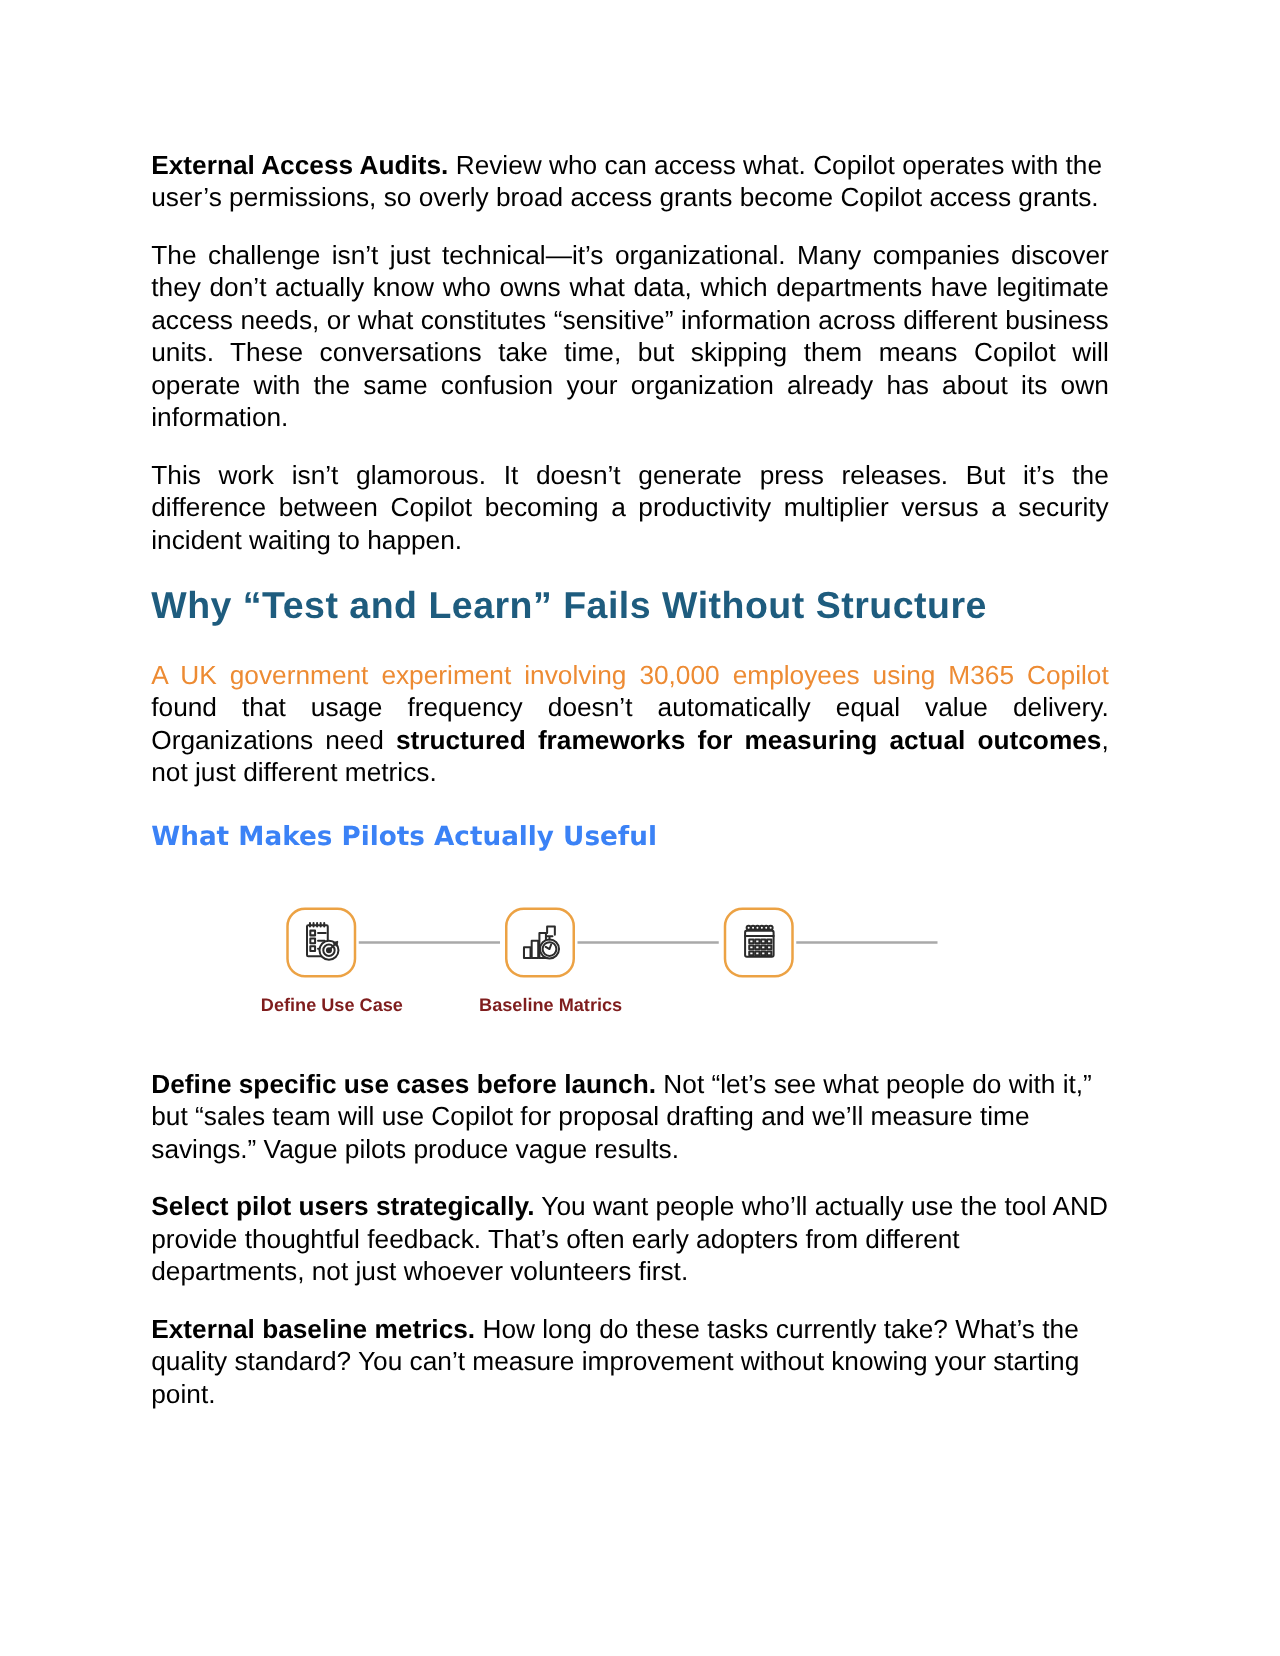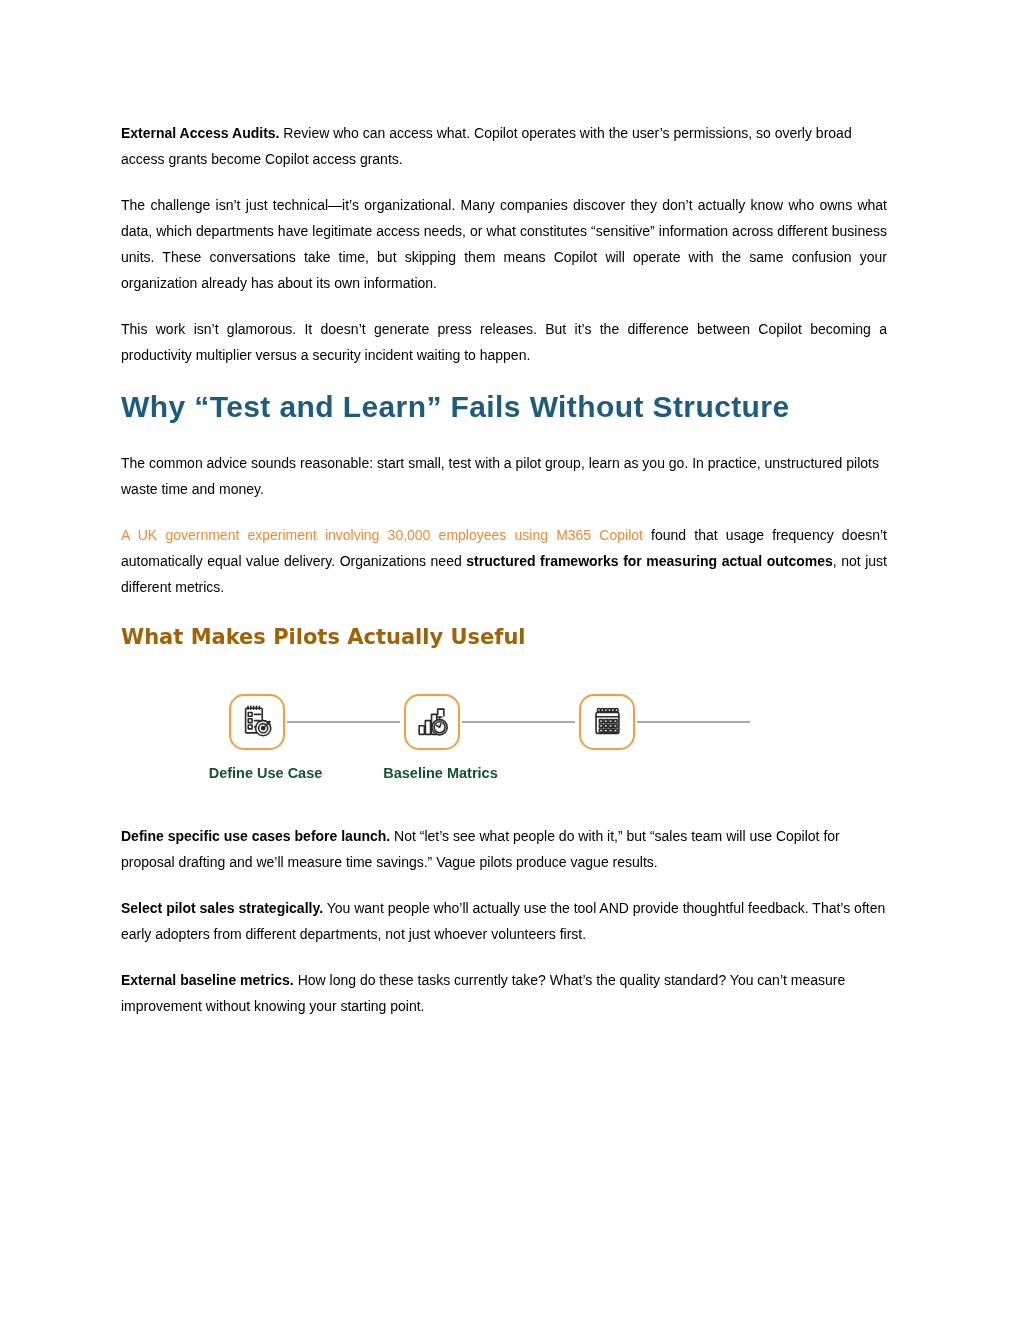--- a/index.html
+++ b/index.html
@@ -9,21 +9,21 @@
     min-height: 1325px;
     font-family: "Liberation Sans", sans-serif;
     color: #000000;
     position: relative;
   }
   .page {
     padding: 120px 121px 0 121px;
     width: 1024px;
   }
   p.body-text {
-    font-size: 14px;
+    font-size: 21px;
     line-height: 26px;
     margin: 0 16px 20px 0;
     color: #000000;
   }
   p.justified { text-align: justify; }
   .lead-bold { font-weight: bold; }
   .seg-bold { font-weight: bold; }
   .doc-link {
     color: #ED8B33;
     text-decoration: none;
@@ -36,21 +36,21 @@
     line-height: 38px;
     letter-spacing: 0.4px;
     color: #1E5C7E;
     margin: 14px 0 24px 0;
   }
   h2.doc-h2 {
     font-family: "DejaVu Sans", sans-serif;
     font-weight: bold;
     font-size: 21px;
     line-height: 30px;
-    color: #a16207;
+    color: #3b82f6;
     margin: 22px 0 16px 0;
   }
   
   .pilot-steps {
     position: relative;
     width: 700px;
     margin: 42px 0 40px 48px;
     display: grid;
     grid-template-columns: repeat(4, 175px);
   }
@@ -71,21 +71,21 @@
   }
   .icon-box svg { display: block; }
   .step-label {
     margin-top: 14px;
     max-width: 150px;
     text-align: center;
     font-family: "Liberation Sans", sans-serif;
     font-weight: bold;
     font-size: 14.5px;
     line-height: 19px;
-    color: #14532d;
+    color: #7f1d1d;
     padding-left: 18px;
   }
   .connector {
     position: absolute;
     top: 27px;
     height: 2px;
     width: 113px;
     background: #A9A9A9;
   }
   .connector.c1 { left: 118px; }
@@ -100,21 +100,20 @@
   <p class="body-text">
     <span class="lead-bold">External Access Audits.</span><span> Review who can access what. Copilot operates with the user’s permissions, so overly broad access grants become Copilot access grants.</span>
   </p>
 
   <p class="body-text justified">The challenge isn’t just technical—it’s organizational. Many companies discover they don’t actually know who owns what data, which departments have legitimate access needs, or what constitutes “sensitive” information across different business units. These conversations take time, but skipping them means Copilot will operate with the same confusion your organization already has about its own information.</p>
 
   <p class="body-text justified">This work isn’t glamorous. It doesn’t generate press releases. But it’s the difference between Copilot becoming a productivity multiplier versus a security incident waiting to happen.</p>
 
   <h1 class="doc-h1">Why “Test and Learn” Fails Without Structure</h1>
 
-  <p class="body-text">The common advice sounds reasonable: start small, test with a pilot group, learn as you go. In practice, unstructured pilots waste time and money.</p>
 
   <p class="body-text justified">
     <span class="doc-link">A UK government experiment involving 30,000 employees using M365 Copilot</span><span> found that usage frequency doesn’t automatically equal value delivery. Organizations need </span><span class="seg-bold">structured frameworks for measuring actual outcomes</span><span>, not just different metrics.</span>
   </p>
 
   <h2 class="doc-h2">What Makes Pilots Actually Useful</h2>
 
   <div class="pilot-steps">
     <div class="connector c1"></div>
     <div class="connector c2"></div>
@@ -181,20 +180,20 @@
         </svg>
       </div>
     </div>
   </div>
 
   <p class="body-text">
     <span class="lead-bold">Define specific use cases before launch.</span><span> Not “let’s see what people do with it,” but “sales team will use Copilot for proposal drafting and we’ll measure time savings.” Vague pilots produce vague results.</span>
   </p>
 
   <p class="body-text">
-    <span class="lead-bold">Select pilot sales strategically.</span><span> You want people who’ll actually use the tool AND provide thoughtful feedback. That’s often early adopters from different departments, not just whoever volunteers first.</span>
+    <span class="lead-bold">Select pilot users strategically.</span><span> You want people who’ll actually use the tool AND provide thoughtful feedback. That’s often early adopters from different departments, not just whoever volunteers first.</span>
   </p>
 
   <p class="body-text">
     <span class="lead-bold">External baseline metrics.</span><span> How long do these tasks currently take? What’s the quality standard? You can’t measure improvement without knowing your starting point.</span>
   </p>
 
 </div>
 
 </body></html>

